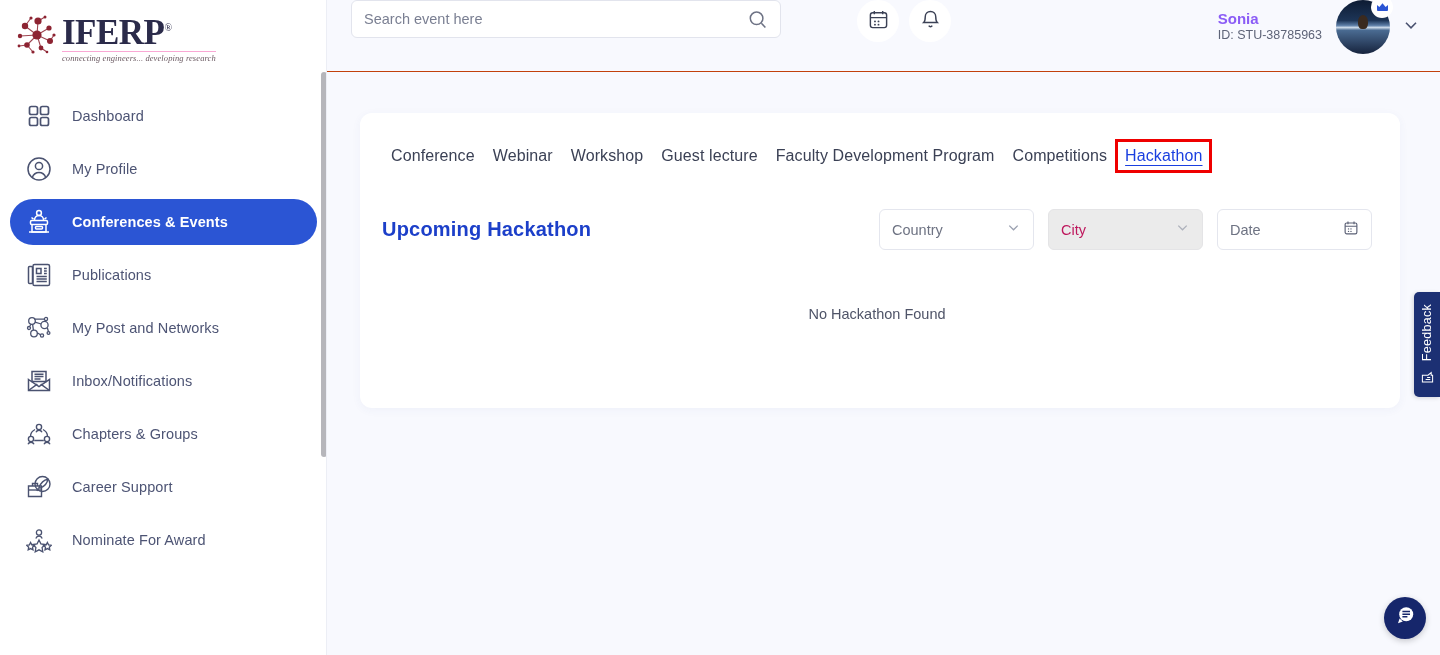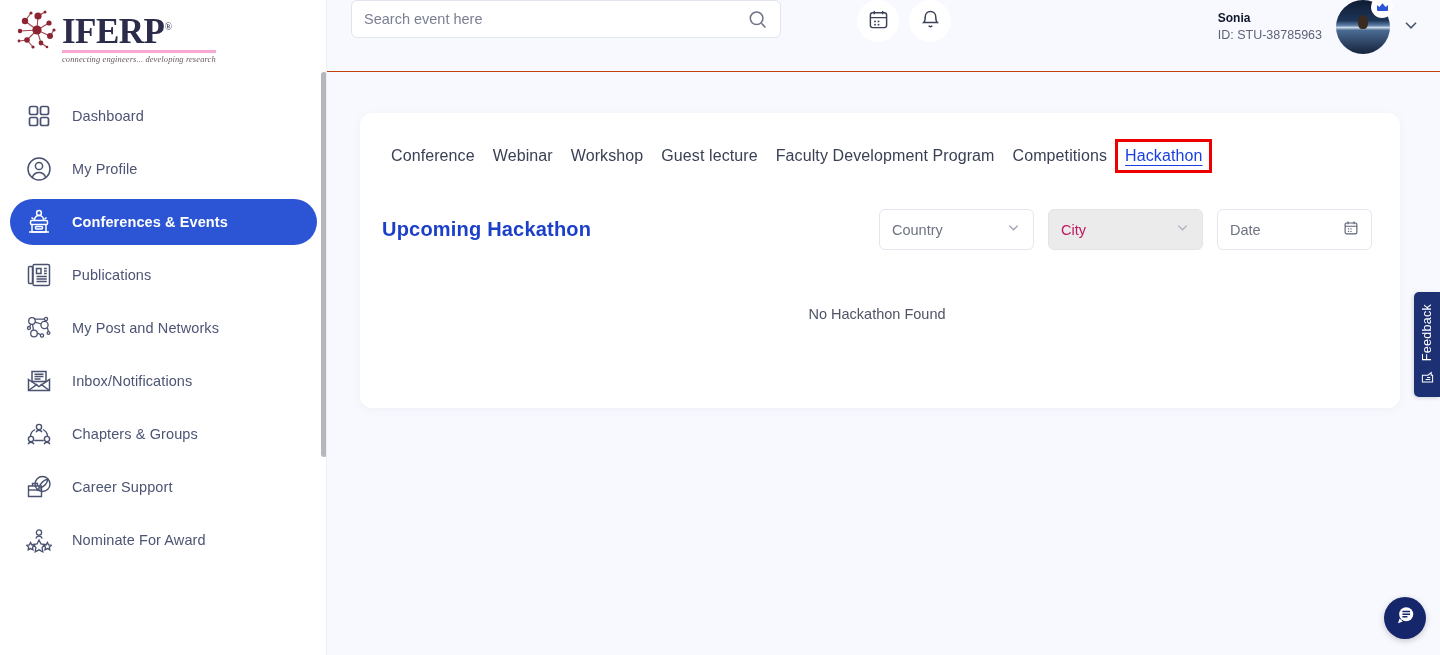--- a/index.html
+++ b/index.html
@@ -16,38 +16,38 @@
     width: 327px; height: 655px;
     background: #ffffff;
     position: relative;
     flex: 0 0 327px;
   }
   .logo-wrap {
     height: 72px;
     display: flex; align-items: center;
     padding-left: 14px;
   }
-  .logo { display: flex; align-items: flex-start; }
+  .logo { display: flex; align-items: center; }
   .logo-mark { width: 46px; height: 46px; margin-right: 2px; flex: 0 0 46px; }
   .logo-textcol { display: flex; flex-direction: column; padding-top: 2px; }
   .logo-word {
     font-family: "Liberation Serif", serif;
     font-size: 35px; line-height: 34px; font-weight: 700;
     color: #2b2b4a; letter-spacing: -0.5px;
     position: relative;
   }
   .logo-reg {
     font-size: 10px; vertical-align: super; font-weight: 400;
     color: #2b2b4a;
   }
   .logo-tag {
     font-family: "Liberation Serif", serif;
     font-size: 8.5px; color: #6b5b63; letter-spacing: 0.1px;
     margin-top: 2px; white-space: nowrap;
-    border-top: 3px solid #f9a8d4; padding-top: 1px;
+    border-top: 1px solid #f9a8d4; padding-top: 1px;
   }
   .logo-tag i { font-style: italic; }
 
   .nav { padding-top: 14px; }
   .nav-item {
     display: flex; align-items: center;
     height: 46px; margin: 7px 10px;
     padding-left: 12px;
     border-radius: 25px;
     cursor: pointer;
@@ -100,21 +100,21 @@
     width: 42px; height: 42px; border-radius: 50%;
     background: #ffffff; display: flex; align-items: center; justify-content: center;
     cursor: pointer; margin-left: 10px;
   }
   .topbar-icons { display: flex; align-items: center; margin-left: 66px; }
 
   .user-area {
     margin-left: auto; display: flex; align-items: center; cursor: pointer;
   }
   .user-text { text-align: left; margin-right: 14px; }
-  .user-name { font-size: 12px; font-weight: 700; color: #0f172a; line-height: 17px; }
+  .user-name { font-size: 15px; font-weight: 700; color: #8b5cf6; line-height: 17px; }
   .user-id { font-size: 12.5px; color: #5e6478; line-height: 17px; }
   .avatar-wrap { position: relative; width: 54px; height: 54px; }
   .avatar {
     width: 54px; height: 54px; border-radius: 50%;
     overflow: hidden; position: relative;
     background: linear-gradient(180deg,#0d1b33 0%,#1d3557 38%,#5c7da6 47%,#c9d8e8 51%,#4a6b92 56%,#16233d 100%);
   }
   .avatar:after {
     content: ""; position: absolute; left: 40%; top: 28%;
     width: 20%; height: 26%; background: #3a2a1f; border-radius: 50% 50% 40% 40%;

